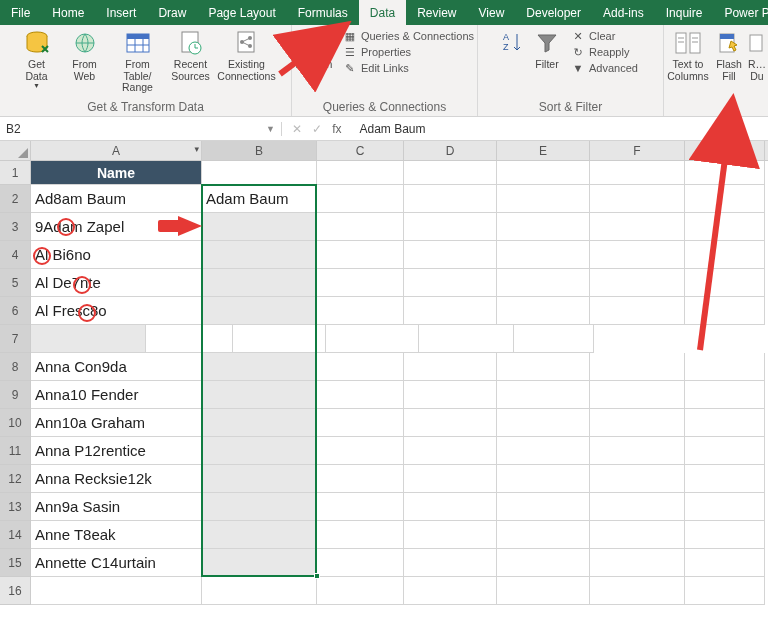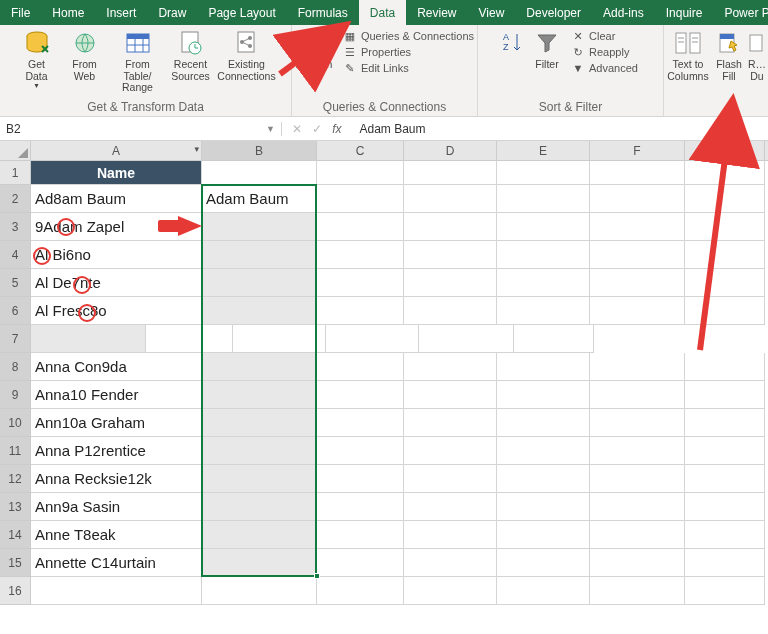--- a/index.html
+++ b/index.html
@@ -19,21 +19,21 @@
   .rbtn .ic { width: 28px; height: 28px; margin-bottom: 2px; display:flex; align-items:center; justify-content:center; }
   .small-list { display: flex; flex-direction: column; gap: 2px; padding-top: 2px;}
   .small-item { display: flex; align-items: center; font-size: 11px; color: #555; gap: 4px; padding: 0 4px; white-space: nowrap; cursor:pointer;}
   .small-item .sic { width: 14px; height: 14px; display:flex; align-items:center; justify-content:center;}
 
   
   .fbar-row { display: flex; align-items: center; height: 24px; border-bottom: 1px solid #d4d4d4; font-size: 12px; }
   .namebox { width: 282px; border-right: 1px solid #d4d4d4; padding: 0 6px; display:flex; align-items:center; justify-content:space-between; color:#333;gap:28px;}
   .namebox .dd { color:#888; font-size:9px;}
   .fx-controls { display:flex; align-items:center; gap:10px; padding: 0 10px; color:#bbb; }
-  .fx-controls .fx { font-style: italic; color:#666; }
+  .fx-controls .fx { color:#666; }
   .fbar { flex:1; padding: 0 8px; color:#333;}
 
   
   .sheet { position: relative; }
   .colhdrs { display:flex; height:20px; background:#e6e6e6; border-bottom:1px solid #ccc;}
   .corner { width:31px; border-right:1px solid #ccc; background:#e6e6e6; position:relative;}
   .corner::after{content:"";position:absolute;right:2px;bottom:2px;border:5px solid transparent;border-right-color:#999;border-bottom-color:#999;}
   .ch { border-right:1px solid #ccc; display:flex; align-items:center; justify-content:center; font-size:12px; color:#555; position:relative;}
   .ch.sel { background:#d2d2d2; }
   .ch .filt { position:absolute; right:2px; top:3px; font-size:9px; color:#555;}

